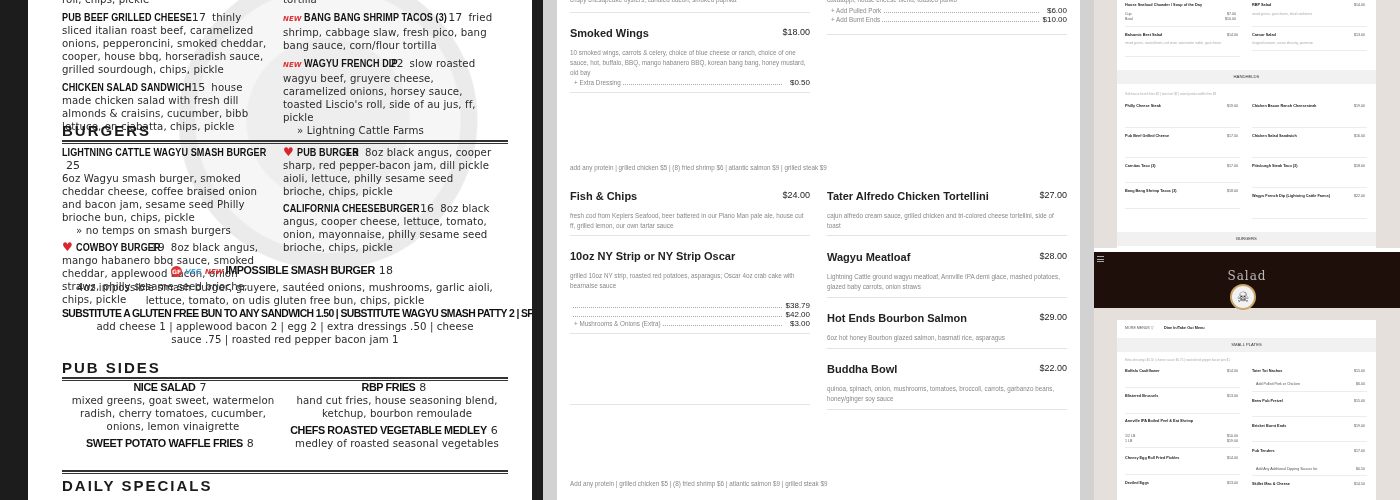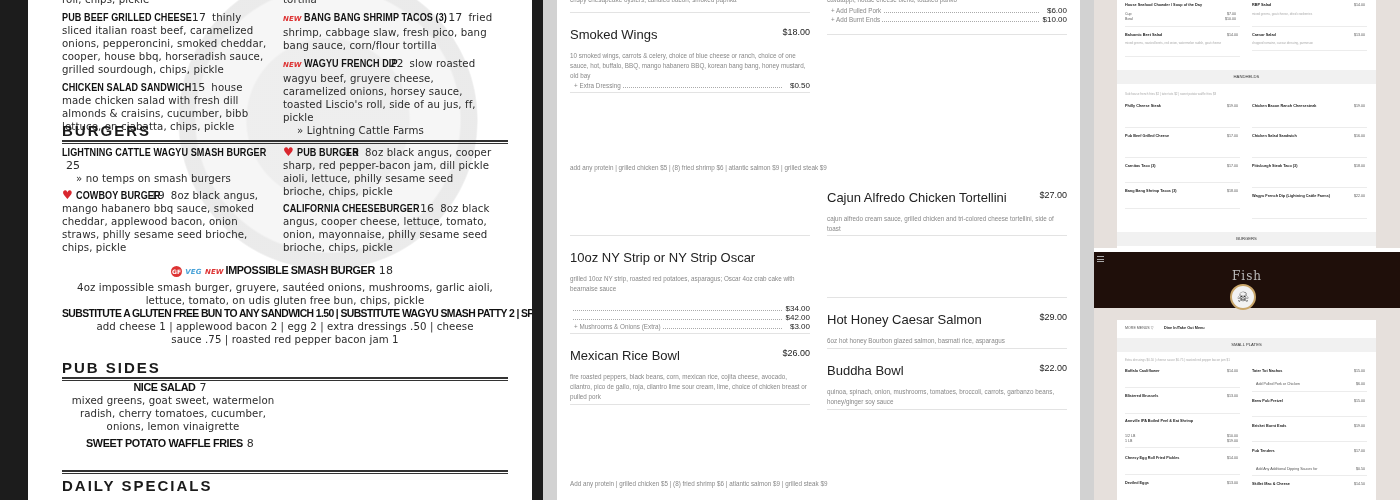--- a/index.html
+++ b/index.html
@@ -24,21 +24,21 @@
 #p1 .sect{position:absolute;left:34px;font-family:"Liberation Sans",sans-serif;font-weight:bold;font-size:15px;letter-spacing:2px;color:#1a1a1a}
 #p1 .rule{position:absolute;left:34px;width:446px;height:4px;border-top:2px solid #333;border-bottom:1px solid #333}
 #p1 .center{text-align:center}
 
 
 #p2{position:absolute;left:543px;top:0;width:551px;height:500px;background:#f0f0f0}
 #p2 .lstrip{position:absolute;left:0;top:0;width:14px;height:500px;background:#d2d2d2}
 #p2 .rstrip{position:absolute;right:0;top:0;width:14px;height:500px;background:#d2d2d2}
 #p2 .card{position:absolute;left:14px;top:0;width:523px;height:500px;background:#fff}
 #p2 .mi{position:absolute;font-size:8.3px;color:#111}
-#p2 .mi .t{font-weight:normal;font-size:13px;color:#222}
+#p2 .mi .t{font-weight:bold;font-size:11px;color:#222}
 #p2 .mi .p{position:absolute;right:0;top:0;font-size:9px;color:#222}
 #p2 .mi .d{color:#888;font-size:6.3px;line-height:10px;margin-top:9px}
 #p2 .addon{position:relative;color:#888;font-size:6.3px;height:9px;line-height:9px;overflow:hidden;white-space:nowrap}
 #p2 .addon .lbl{background:#fff;padding-right:2px;position:relative;z-index:1}
 #p2 .addon .dots{position:absolute;left:0;right:28px;bottom:2px;border-bottom:1px dotted #aaa}
 #p2 .addon .v{position:absolute;right:0;top:0;background:#fff;padding-left:2px;color:#222;font-size:8px;font-weight:normal}
 #p2 .hr{position:absolute;height:1px;background:#e3e3e3}
 #p2 .band{position:absolute;left:0;width:523px;height:28px;background:#f1f1f1;text-align:center;font-size:8.8px;line-height:28px;color:#222}
 #p2 .note{position:absolute;font-size:6.3px;color:#888}
 
@@ -85,21 +85,21 @@
         <span class="newtag">NEW</span><span class="nm">WAGYU FRENCH DIP</span><span class="pr">22</span><span>slow roasted wagyu beef, gruyere cheese, caramelized onions, horsey sauce, toasted Liscio's roll, side of au jus, ff, pickle</span>
         <div class="sub">» Lightning Cattle Farms</div>
       </div>
     </div>
 
     <div class="sect" style="top:122px">BURGERS</div>
     <div class="rule" style="top:140px"></div>
 
     <div class="col" style="left:34px;top:146px;width:214px">
       <div class="item">
-        <span class="nm">LIGHTNING CATTLE WAGYU SMASH BURGER</span><span class="pr">25</span><br>
+        <span class="nm">LIGHTNING CATTLE WAGYU SMASH BURGER</span><span class="pr">25</span><br><span>6oz Wagyu smash burger, smoked cheddar cheese, coffee braised onion and bacon jam, sesame seed Philly brioche bun, chips, pickle</span>
         <div class="sub">» no temps on smash burgers</div>
       </div>
       <div class="item" style="margin-top:4px">
         <span class="heart">♥</span><span class="nm">COWBOY BURGER</span><span class="pr">19</span><span>8oz black angus, mango habanero bbq sauce, smoked cheddar, applewood bacon, onion straws, philly sesame seed brioche, chips, pickle</span>
       </div>
     </div>
 
     <div class="col" style="left:255px;top:146px;width:212px">
       <div class="item">
         <span class="heart">♥</span><span class="nm">PUB BURGER</span><span class="pr">18</span><span>8oz black angus, cooper sharp, red pepper-bacon jam, dill pickle aioli, lettuce, philly sesame seed brioche, chips, pickle</span>
@@ -125,20 +125,26 @@
 
     <div class="sect" style="top:359px">PUB SIDES</div>
     <div class="rule" style="top:377px"></div>
 
     <div class="col center" style="left:34px;top:381px;width:222px">
       <div class="nmc">NICE SALAD</div><span class="pr">7</span>
       <div>mixed greens, goat sweet, watermelon radish, cherry tomatoes, cucumber, onions, lemon vinaigrette</div>
       <div style="margin-top:4px"><span class="nmc">SWEET POTATO WAFFLE FRIES</span><span class="pr">8</span></div>
     </div>
 
+    <div class="col center" style="left:258px;top:381px;width:222px">
+      <div><span class="nmc">RBP FRIES</span><span class="pr">8</span></div>
+      <div>hand cut fries, house seasoning blend, ketchup, bourbon remoulade</div>
+      <div style="margin-top:4px"><span class="nmc">CHEFS ROASTED VEGETABLE MEDLEY</span><span class="pr">6</span></div>
+      <div>medley of roasted seasonal vegetables</div>
+    </div>
 
     <div class="rule" style="top:470px"></div>
     <div class="sect" style="top:477px">DAILY SPECIALS</div>
   </div>
 </div>
 
 <div id="p2">
   <div class="lstrip"></div>
   <div class="rstrip"></div>
   <div class="card">
@@ -156,50 +162,55 @@
     <div class="hr" style="left:13px;top:92px;width:240px"></div>
 
     <div class="mi" style="left:270px;top:6px;width:240px">
       <div class="addon"><span class="dots"></span><span class="lbl" style="padding-left:4px">+ Add Pulled Pork</span><span class="v">$6.00</span></div>
       <div class="addon"><span class="dots"></span><span class="lbl" style="padding-left:4px">+ Add Burnt Ends</span><span class="v">$10.00</span></div>
     </div>
     <div class="hr" style="left:270px;top:34px;width:240px"></div>
 
     <div class="note" style="left:13px;top:164px">add any protein | grilled chicken $5 | (8) fried shrimp $6 | atlantic salmon $9 | grilled steak $9</div>
 
+    <div class="mi" style="left:13px;top:190px;width:240px">
+      <div class="t">Fish &amp; Chips</div>
+      <div class="p">$24.00</div>
+      <div class="d">fresh cod from Keplers Seafood, beer battered in our Piano Man pale ale, house cut ff, grilled lemon, our own tartar sauce</div>
+    </div>
     <div class="hr" style="left:13px;top:235px;width:240px"></div>
 
     <div class="mi" style="left:13px;top:250px;width:240px">
       <div class="t">10oz NY Strip or NY Strip Oscar</div>
       <div class="d">grilled 10oz NY strip, roasted red potatoes, asparagus; Oscar 4oz crab cake with bearnaise sauce</div>
       <div style="height:10px"></div>
-      <div class="addon"><span class="dots"></span><span class="lbl"></span><span class="v">$34.00</span></div>
+      <div class="addon"><span class="dots"></span><span class="lbl"></span><span class="v">$38.79</span></div>
       <div class="addon"><span class="dots"></span><span class="lbl"></span><span class="v">$42.00</span></div>
       <div class="addon"><span class="dots"></span><span class="lbl" style="padding-left:4px">+ Mushrooms &amp; Onions (Extra)</span><span class="v">$3.00</span></div>
     </div>
     <div class="hr" style="left:13px;top:333px;width:240px"></div>
 
-    <div class="mi" style="left:13px;top:348px;width:240px">
-      <div class="t">Mexican Rice Bowl</div>
-      <div class="p">$26.00</div>
-      <div class="d">fire roasted peppers, black beans, corn, mexican rice, cojita cheese, avocado, cilantro, pico de gallo, roja, cilantro lime sour cream, lime, choice of chicken breast or pulled pork</div>
-    </div>
     <div class="hr" style="left:13px;top:404px;width:240px"></div>
 
     <div class="mi" style="left:270px;top:190px;width:240px">
-      <div class="t">Cajun Alfredo Chicken Tortellini</div>
+      <div class="t">Tater Alfredo Chicken Tortellini</div>
       <div class="p">$27.00</div>
       <div class="d">cajun alfredo cream sauce, grilled chicken and tri-colored cheese tortellini, side of toast</div>
     </div>
     <div class="hr" style="left:270px;top:235px;width:240px"></div>
 
+    <div class="mi" style="left:270px;top:251px;width:240px">
+      <div class="t">Wagyu Meatloaf</div>
+      <div class="p">$28.00</div>
+      <div class="d">Lightning Cattle ground wagyu meatloaf, Annville IPA demi glace, mashed potatoes, glazed baby carrots, onion straws</div>
+    </div>
     <div class="hr" style="left:270px;top:297px;width:240px"></div>
 
     <div class="mi" style="left:270px;top:312px;width:240px">
-      <div class="t">Hot Honey Caesar Salmon</div>
+      <div class="t">Hot Ends Bourbon Salmon</div>
       <div class="p">$29.00</div>
       <div class="d">6oz hot honey Bourbon glazed salmon, basmati rice, asparagus</div>
     </div>
     <div class="hr" style="left:270px;top:348px;width:240px"></div>
 
     <div class="mi" style="left:270px;top:363px;width:240px">
       <div class="t">Buddha Bowl</div>
       <div class="p">$22.00</div>
       <div class="d">quinoa, spinach, onion, mushrooms, tomatoes, broccoli, carrots, garbanzo beans, honey/ginger soy sauce</div>
     </div>
@@ -262,21 +273,21 @@
       <div class="tiny" style="left:237px;top:194px">$22.00</div>
       <div class="thr" style="left:135px;top:218px;width:115px"></div>
 
       <div class="tband" style="top:232px">BURGERS</div>
     </div>
   </div>
 
   <div class="shot s2">
     <div class="hdr">
       <div class="burger"></div>
-      <div class="menutitle">Fish</div>
+      <div class="menutitle">Salad</div>
       <div class="logo">☠</div>
     </div>
     <div class="white" style="top:68px;height:180px">
       <div class="tiny" style="left:8px;top:6px">MORE MENUS ▽</div>
       <div class="tinyb" style="left:47px;top:6px">Dine In/Take Out Menu</div>
       <div class="tband" style="top:18px">SMALL PLATES</div>
       <div class="tinyd" style="left:8px;top:38px">Extra dressings $0.50 | cheese sauce $0.75 | roasted red pepper bacon jam $1</div>
 
       <div class="tinyb" style="left:8px;top:49px">Buffalo Cauliflower</div>
       <div class="tiny" style="left:110px;top:49px">$14.00</div>

